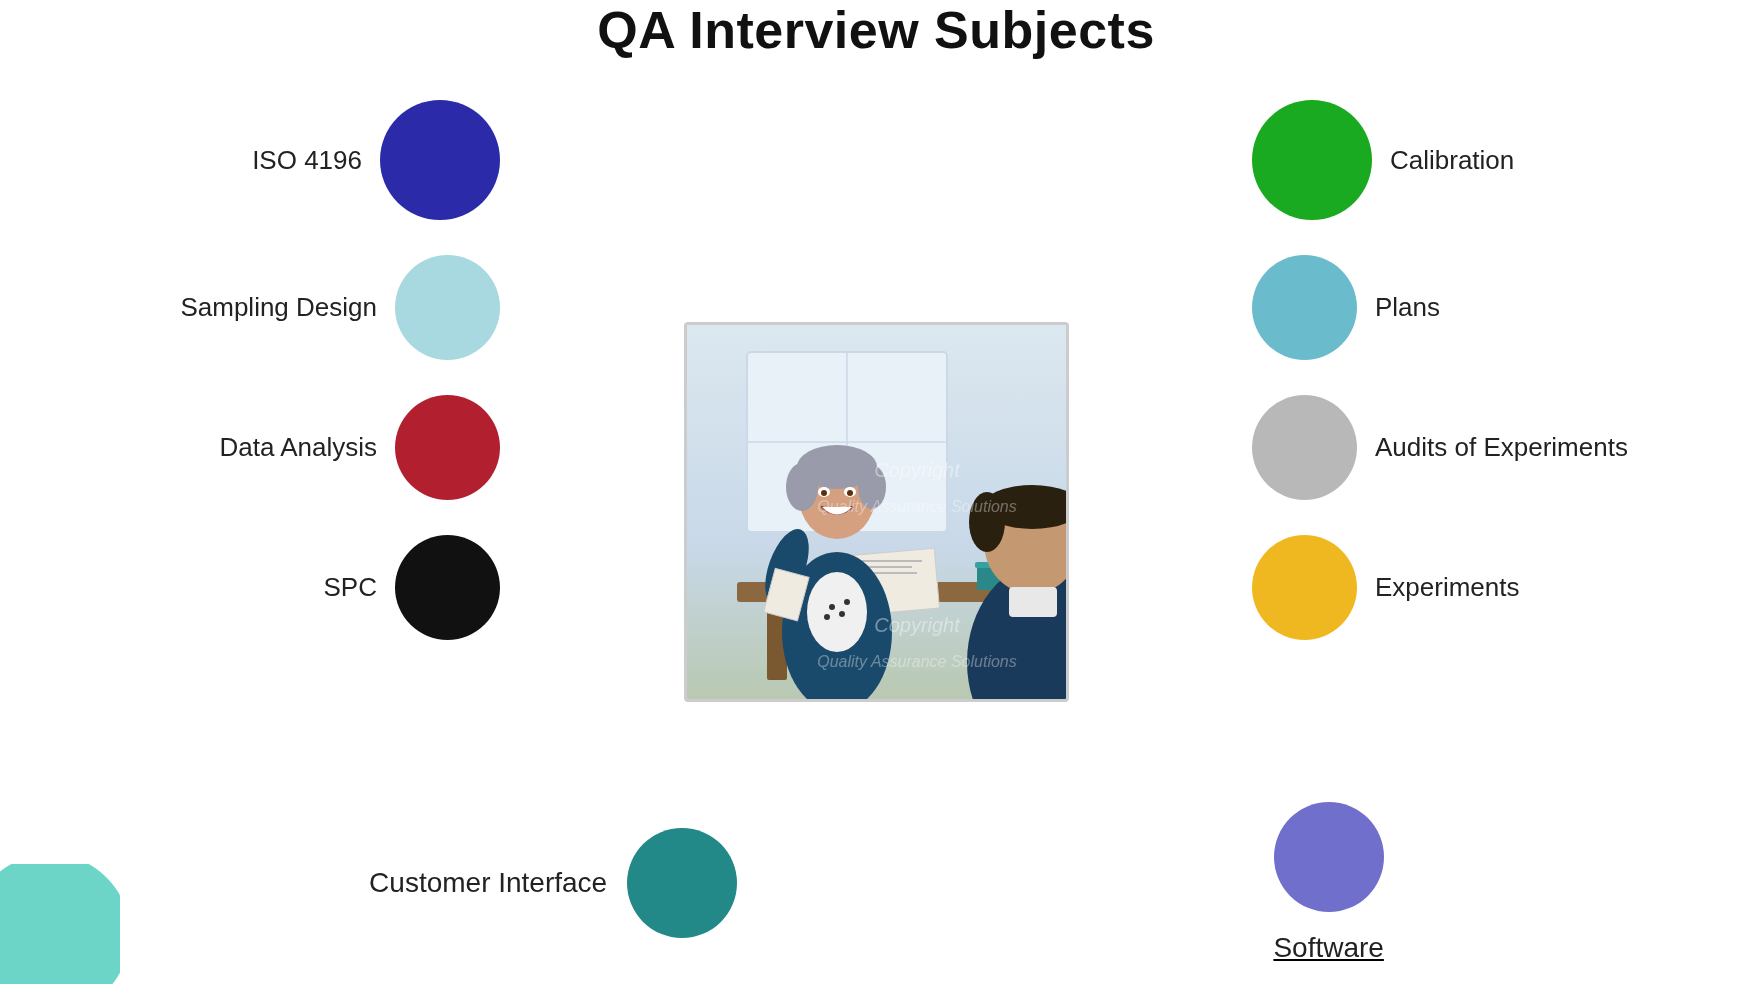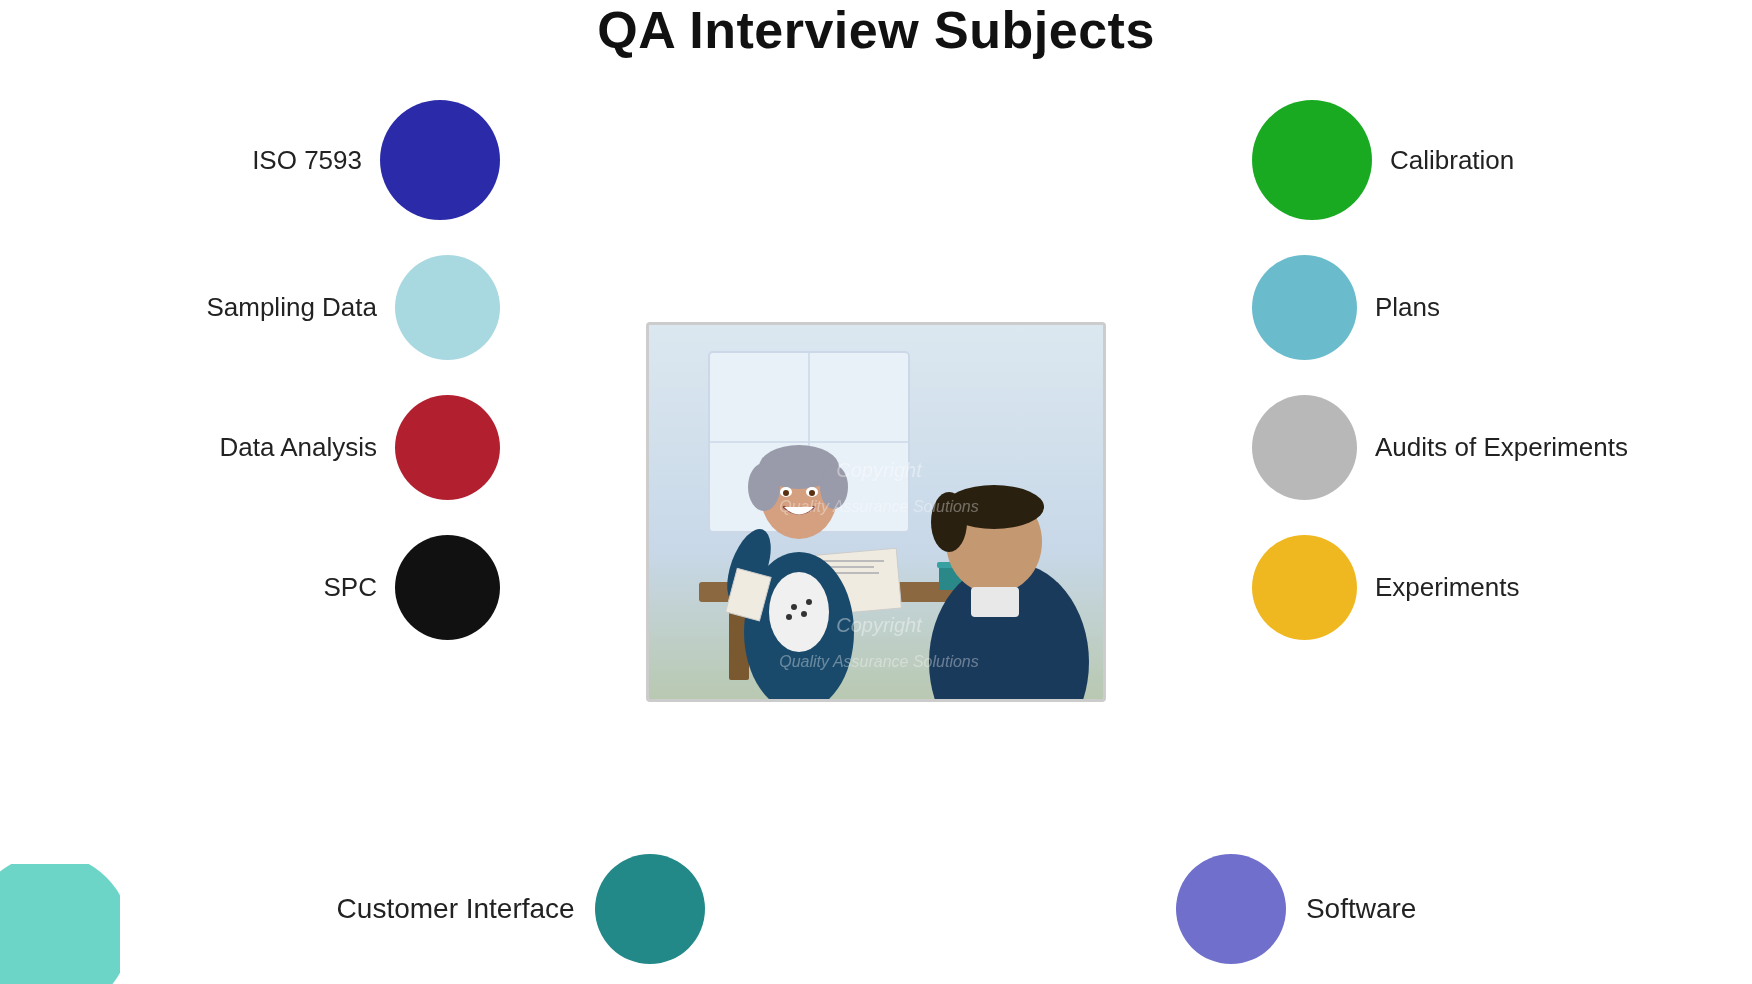--- a/index.html
+++ b/index.html
@@ -55,21 +55,21 @@
     
     .center-column {
       flex: 1;
       display: flex;
       align-items: center;
       justify-content: center;
       position: relative;
     }
 
     .center-image-container {
-      width: 460px;
+      width: 385px;
       height: 380px;
       border: 3px solid #cccccc;
       border-radius: 4px;
       overflow: hidden;
       position: relative;
       background: #e8e0d8;
       display: flex;
       align-items: center;
       justify-content: center;
     }
@@ -128,21 +128,22 @@
       flex-direction: row;
       align-items: center;
       gap: 20px;
     }
 
     .bottom-item.left-item {
       flex-direction: row;
     }
 
     .bottom-item.right-item {
-      flex-direction: row;
+      flex-direction: column;
+      text-decoration: underline;
     }
 
     .bottom-label {
       font-size: 28px;
       font-weight: 500;
       color: #222222;
     }
 
     
     .corner-teal {
@@ -168,26 +169,26 @@
 </head>
 <body>
 
 <h1 class="page-title">QA Interview Subjects</h1>
 
 <div class="main-layout">
 
   <div class="left-column">
 
     <div class="subject-row left">
-      <span class="subject-label">ISO 7593</span>
+      <span class="subject-label">ISO 4196</span>
       <div class="circle" style="width:120px;height:120px;background:#2b2baa;"></div>
     </div>
 
     <div class="subject-row left">
-      <span class="subject-label">Sampling Data</span>
+      <span class="subject-label">Sampling Design</span>
       <div class="circle" style="width:105px;height:105px;background:#a8d8e0;"></div>
     </div>
 
     <div class="subject-row left">
       <span class="subject-label">Data Analysis</span>
       <div class="circle" style="width:105px;height:105px;background:#b22030;"></div>
     </div>
 
     <div class="subject-row left">
       <span class="subject-label">SPC</span>

